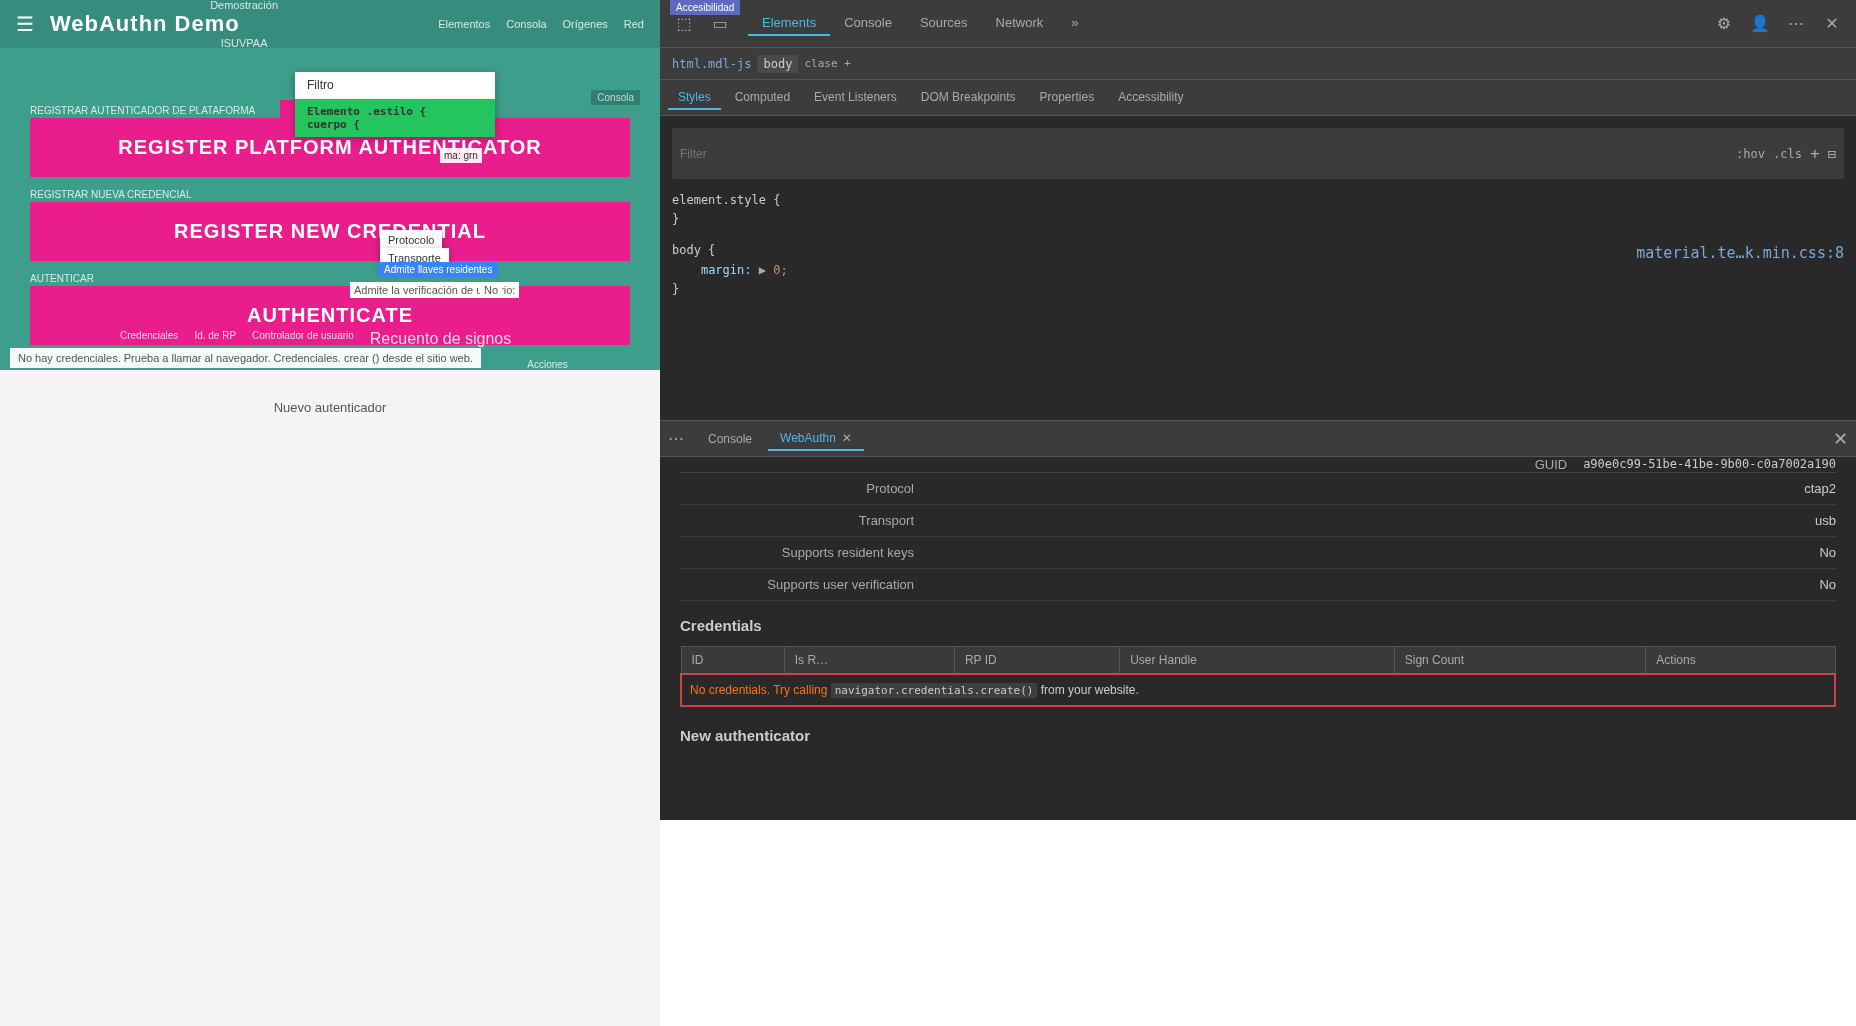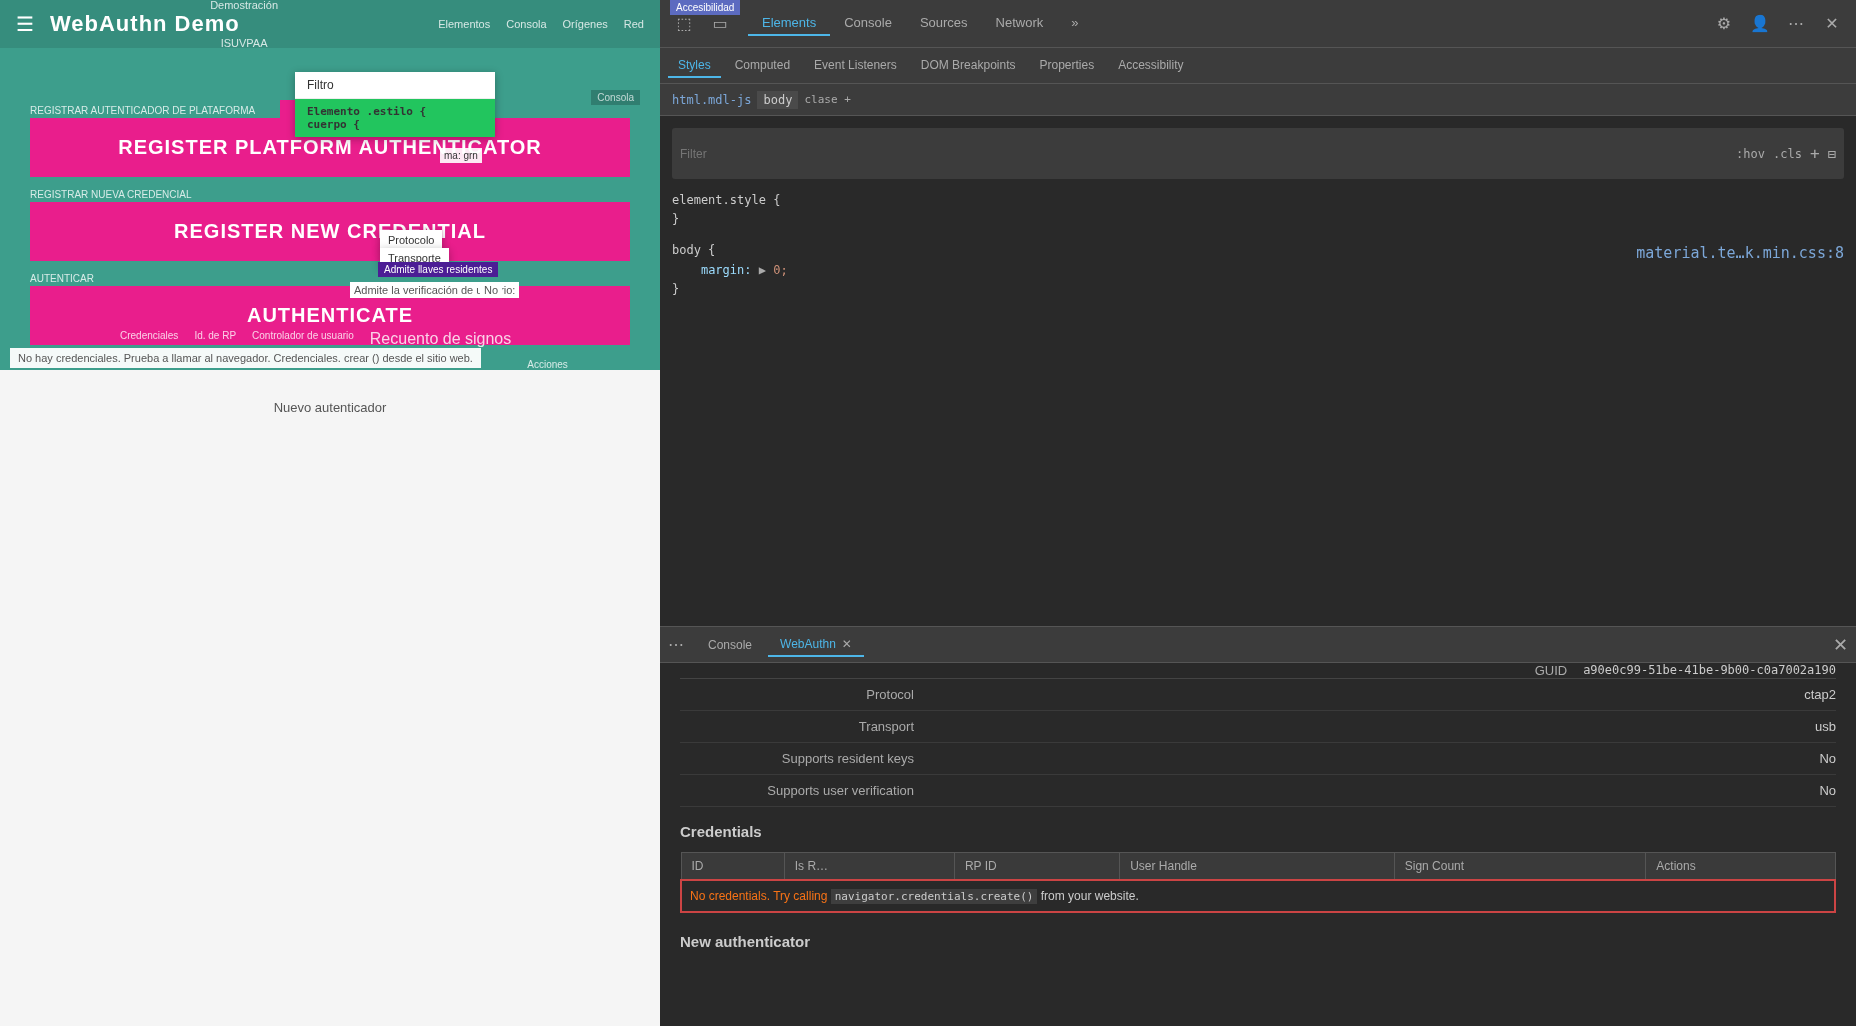--- a/index.html
+++ b/index.html
@@ -195,21 +195,21 @@
       font-size: 11px;
       color: #333;
       padding: 4px 8px;
       pointer-events: auto;
     }
 
     #resident-keys-badge {
       position: absolute;
       top: 262px;
       left: 378px;
-      background: #4c1d95;
+      background: #3b82f6;
       color: white;
       font-size: 10px;
       padding: 2px 6px;
       z-index: 11;
     }
 
     #user-verif-overlay {
       position: absolute;
       top: 282px;
       left: 350px;
@@ -269,21 +269,21 @@
     }
 
     #new-authenticator-label {
       font-size: 13px;
       color: #555;
     }
 
     
     #devtools-panel {
       width: 1196px;
-      height: 1026px;
+      height: 820px;
       background: #292929;
       display: flex;
       flex-direction: column;
       color: #ccc;
     }
 
     
     #devtools-toolbar {
       background: #3c3c3c;
       height: 48px;
@@ -687,33 +687,33 @@
       <div class="dt-tab">Network</div>
       <div class="dt-tab">»</div>
     </div>
 
     <button class="dt-icon-btn">⚙</button>
     <button class="dt-icon-btn">👤</button>
     <button class="dt-icon-btn">⋯</button>
     <button class="dt-icon-btn">✕</button>
   </div>
 
+  <div id="elements-breadcrumb">
+    <span id="breadcrumb-html">html.mdl-js</span>
+    <span id="breadcrumb-body">body</span>
+    <span style="color:#aaa;font-size:11px;font-family:monospace;">clase +</span>
+  </div>
+
   <div id="styles-tabs">
     <div class="style-tab active">Styles</div>
     <div class="style-tab">Computed</div>
     <div class="style-tab">Event Listeners</div>
     <div class="style-tab">DOM Breakpoints</div>
     <div class="style-tab">Properties</div>
     <div class="style-tab">Accessibility</div>
-  </div>
-
-  <div id="elements-breadcrumb">
-    <span id="breadcrumb-html">html.mdl-js</span>
-    <span id="breadcrumb-body">body</span>
-    <span style="color:#aaa;font-size:11px;font-family:monospace;">clase +</span>
   </div>
 
   <div id="styles-content" style="height: 200px; flex-shrink: 0;">
 
     <div id="filter-row">
       <input id="filter-input" placeholder="Filter" style="">
       <span id="filter-hov">:hov</span>
       <span id="filter-cls">.cls</span>
       <span id="filter-plus">+</span>
       <span id="filter-arrange">⊟</span>

